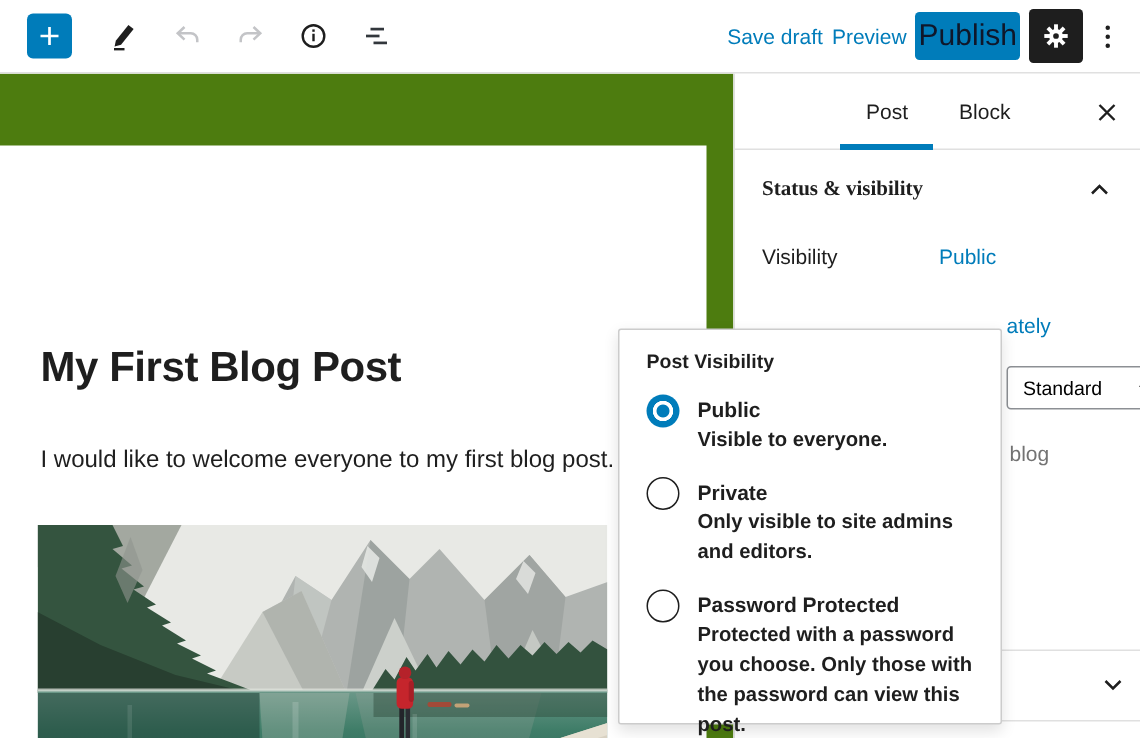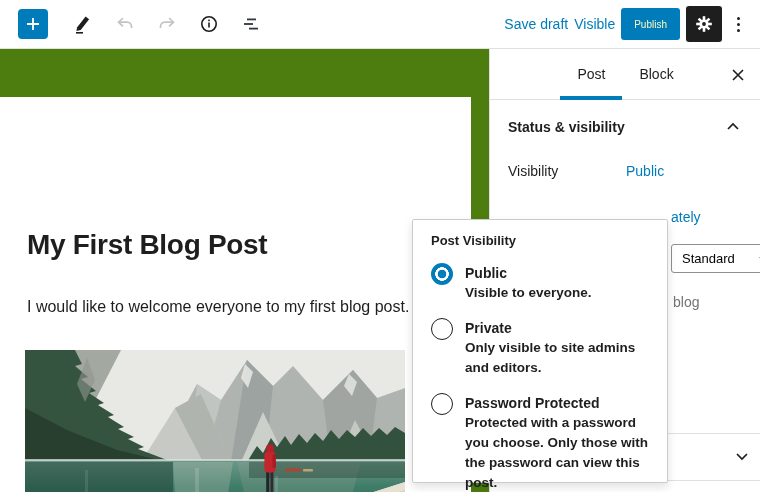--- a/index.html
+++ b/index.html
@@ -10,22 +10,22 @@
   
   .toolbar { position:absolute; left:0; top:0; width:760px; height:49px; background:#fff;
              border-bottom:1px solid #e0e0e0; display:flex; align-items:center; justify-content:space-between; z-index:20; }
   .tb-left { display:flex; align-items:center; gap:8px; padding-left:18px; }
   .tb-right { display:flex; align-items:center; gap:6px; padding-right:12px; }
   .add-btn { width:30px; height:30px; background:#007cba; border:none; border-radius:4px; color:#fff;
              display:flex; align-items:center; justify-content:center; cursor:pointer; margin-right:10px; }
   .icon-btn { width:34px; height:34px; border:none; background:transparent; display:flex; align-items:center;
               justify-content:center; cursor:pointer; }
   .link-btn { border:none; background:none; color:#007cba; font-size:14px; cursor:pointer; }
-  .publish-btn { background:#007cba; color:#fef9c3; border:none; border-radius:3px; height:32px; padding:0 13px;
-                 font-size:10px; cursor:pointer; }
+  .publish-btn { background:#007cba; color:#0f172a; border:none; border-radius:3px; height:32px; padding:0 2px;
+                 font-size:20px; cursor:pointer; }
   .gear-btn { width:36px; height:36px; background:#1e1e1e; border:none; border-radius:3px;
               display:flex; align-items:center; justify-content:center; cursor:pointer; }
   .kebab { display:flex; flex-direction:column; gap:3px; align-items:center; width:20px; height:34px;
            justify-content:center; background:none; border:none; cursor:pointer; }
   .kebab i { width:3px; height:3px; border-radius:50%; background:#1e1e1e; }
 
   
   .main { position:absolute; left:0; top:49px; width:489px; height:443px; background:#4d7c0f; }
   .canvas { position:absolute; left:0; top:48px; width:471px; height:395px; background:#fff; }
   .post-title { position:absolute; left:27px; top:132px; font-size:28px; font-weight:600; letter-spacing:-.3px; color:#1e1e1e; }
@@ -35,21 +35,21 @@
 
   
   .sidebar { position:absolute; left:489px; top:49px; width:271px; height:443px; background:#fff; border-left:1px solid #e0e0e0; }
   .tabs-row { position:absolute; left:0; top:0; width:271px; height:51px; border-bottom:1px solid #e0e0e0; display:flex; align-items:stretch;justify-content:center; }
   .tab { position:relative; display:flex; align-items:center; justify-content:center; padding:0 17px;
          font-size:14px; background:none; border:none; cursor:pointer; color:#1e1e1e; }
   .tab.active::after { content:""; position:absolute; left:0; right:0; bottom:-1px; height:4px; background:#007cba; }
   .close-btn { position:absolute; right:10px; top:13px; width:26px; height:26px; background:none; border:none;
                display:flex; align-items:center; justify-content:center; cursor:pointer; }
   .panel-header { position:absolute; left:0; top:62px; width:271px; height:32px; display:flex; align-items:center;
-                  justify-content:space-between; padding:0 20px 0 18px; background:none; border:none; cursor:pointer; }
+                  justify-content:space-between; padding:0 20px 0 18px; background:none; border:none; cursor:pointer;font-family:Liberation Serif, serif; }
   .panel-title { font-size:14px; font-weight:700; color:#1e1e1e; }
   .row-visibility { position:absolute; left:18px; top:114px; width:235px; display:flex; }
   .row-visibility .lbl { font-size:14px; width:118px; }
   .inline-link { font-size:14px; color:#007cba; background:none; border:none; cursor:pointer; }
   .frag-immediately { position:absolute; left:181px; top:160px; font-size:14px; color:#007cba; cursor:pointer; }
   .format-select { position:absolute; left:181px; top:195px; width:108px; height:29px; border:1px solid #8c8f94;
                    border-radius:3px; background:#fff; display:flex; align-items:center; justify-content:space-between;
                    padding:0 8px 0 10px; font-size:13px; cursor:pointer; }
   .tag-text { position:absolute; left:183px; top:245px; font-size:14px; color:#737373; }
   .divider { position:absolute; left:0; width:271px; height:1px; background:#e0e0e0; }
@@ -110,21 +110,21 @@
       <button class="icon-btn">
         <svg class="ic" width="22" height="22" viewBox="0 0 22 22">
           <rect x="7" y="5.5" width="9" height="1.8" fill="#32373c"></rect>
           <rect x="4" y="10.1" width="9" height="1.8" fill="#32373c"></rect>
           <rect x="9" y="14.7" width="9" height="1.8" fill="#32373c"></rect>
         </svg>
       </button>
     </div>
     <div class="tb-right">
       <button class="link-btn">Save draft</button>
-      <button class="link-btn">Visible</button>
+      <button class="link-btn">Preview</button>
       <button class="publish-btn">Publish</button>
       <button class="gear-btn">
         <svg class="ic" width="20" height="20" viewBox="0 0 20 20">
           <g stroke="#fff" stroke-width="2.6">
             <line x1="10" y1="2.2" x2="10" y2="6"></line>
               <line x1="10" y1="14" x2="10" y2="17.8"></line>
             <line x1="2.2" y1="10" x2="6" y2="10"></line>
               <line x1="14" y1="10" x2="17.8" y2="10"></line>
             <line x1="4.6" y1="4.6" x2="7.2" y2="7.2"></line>
               <line x1="12.8" y1="12.8" x2="15.4" y2="15.4"></line>

